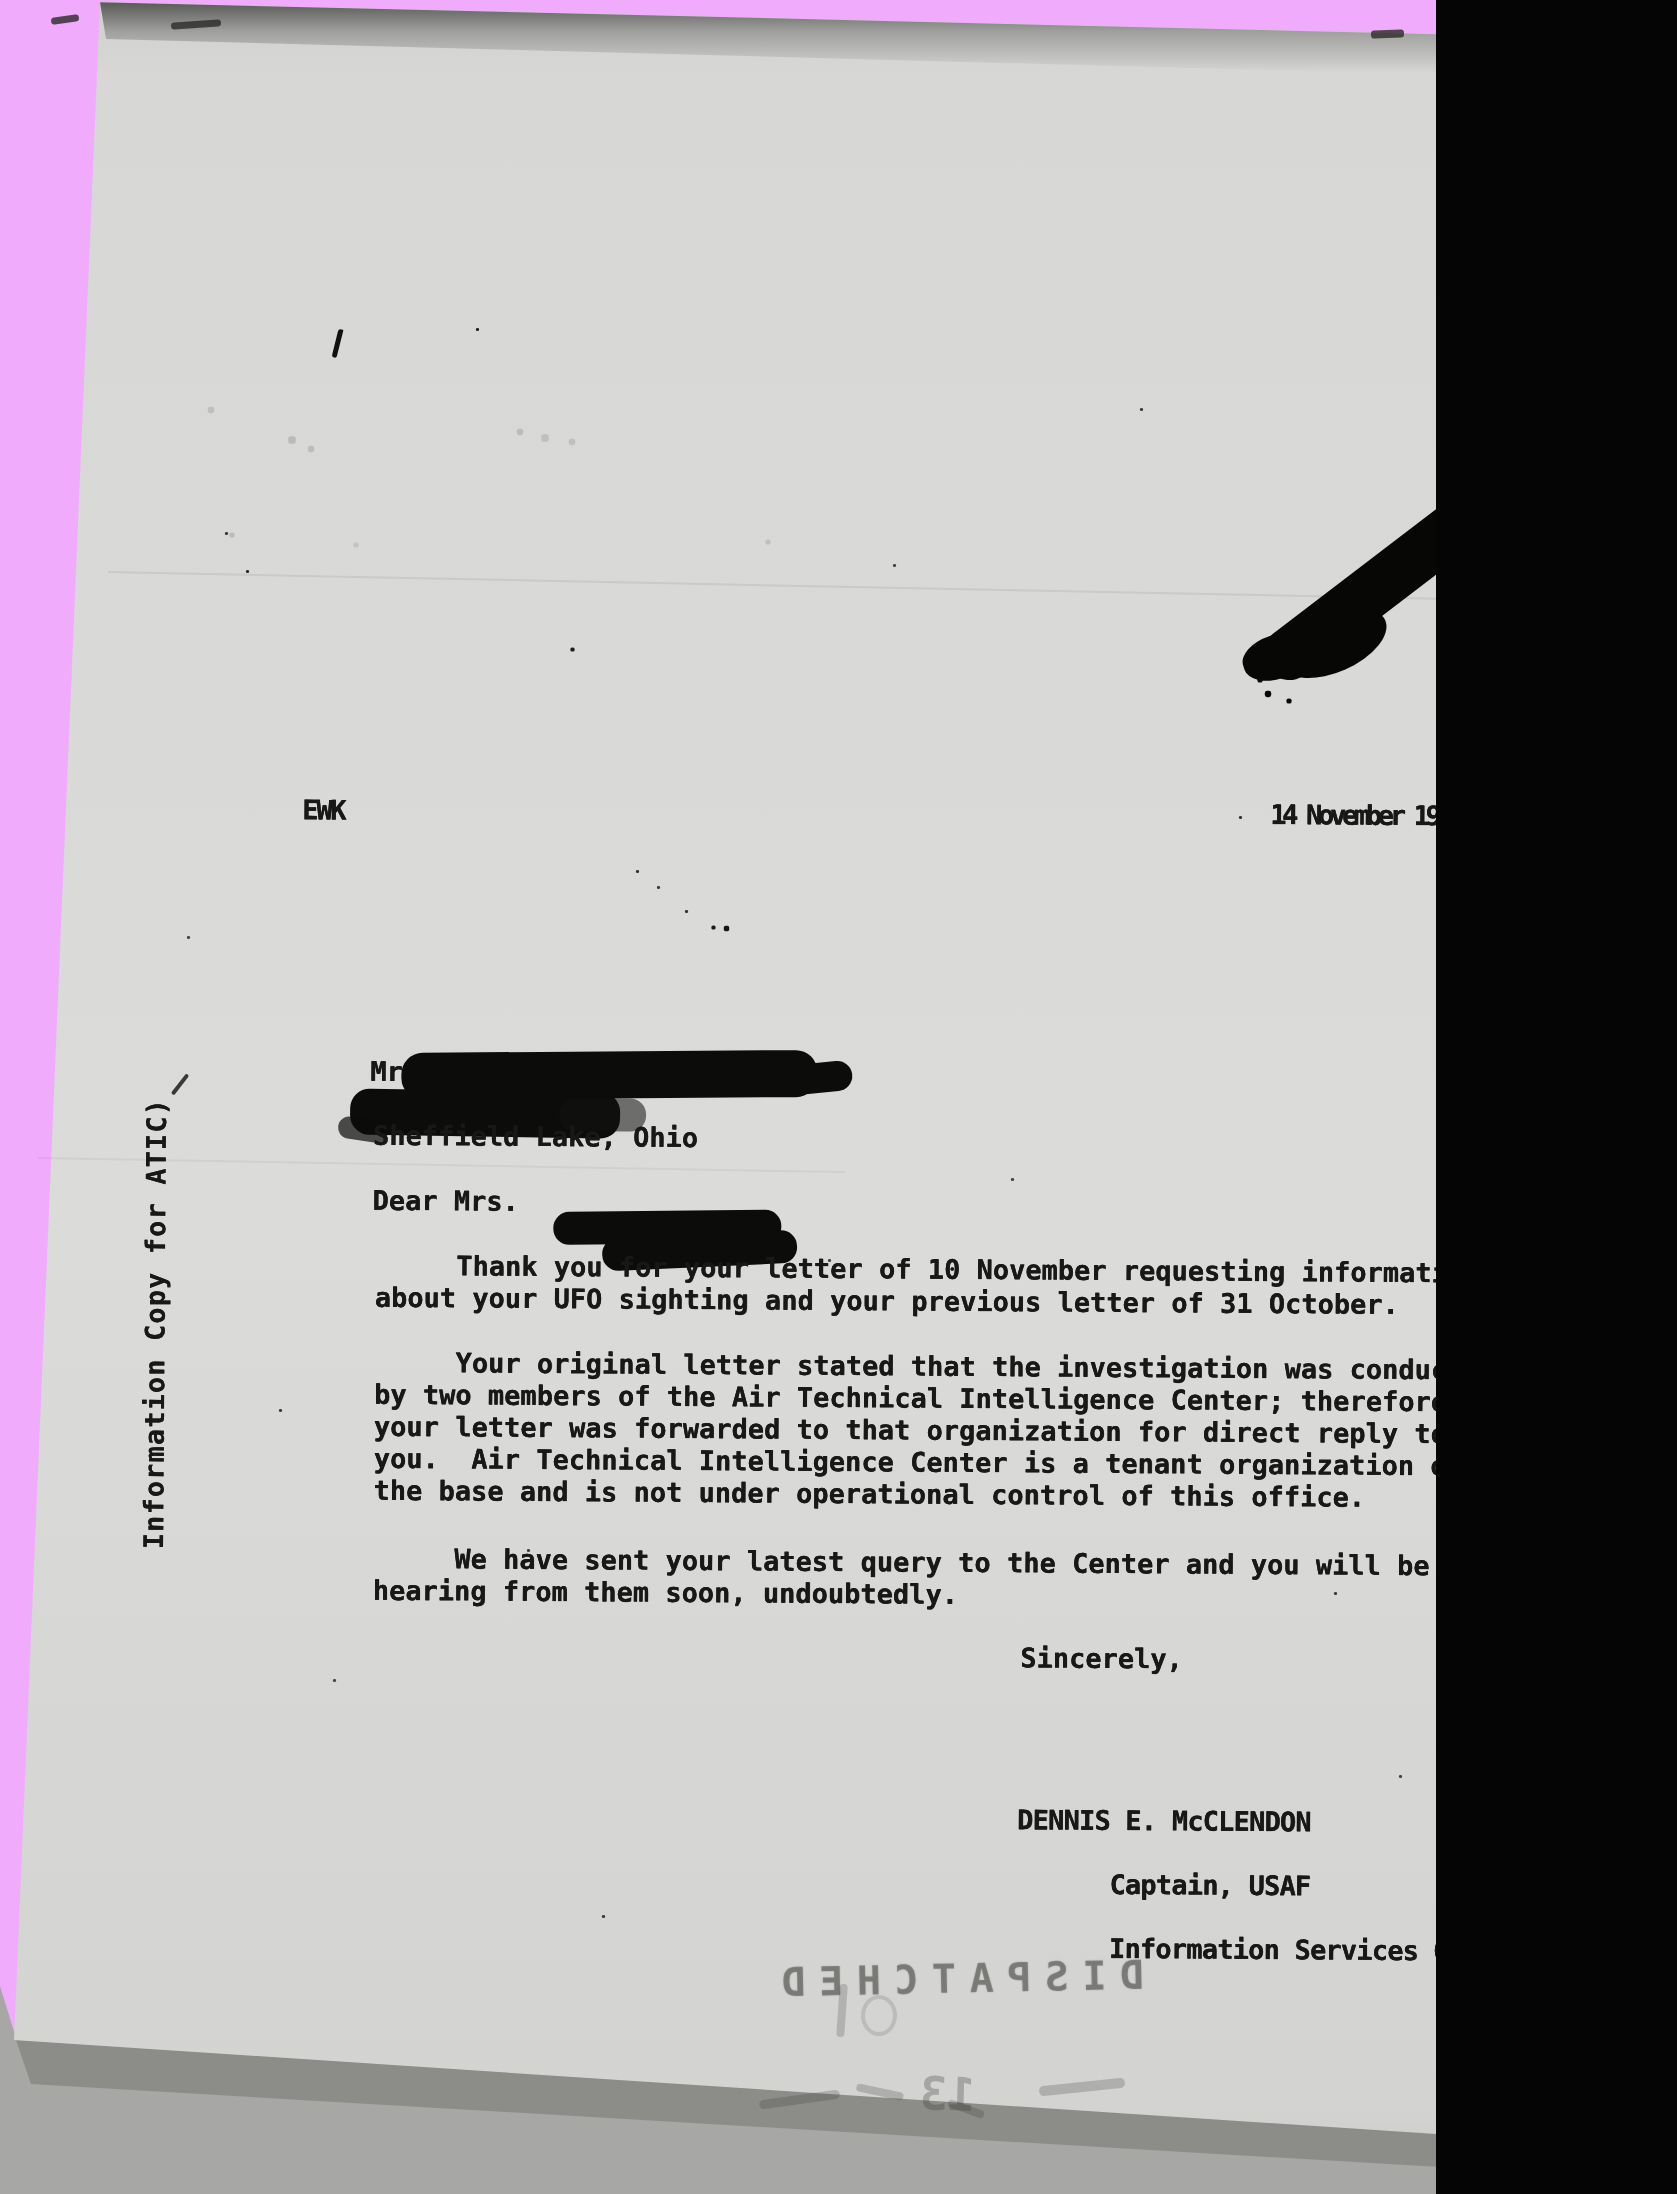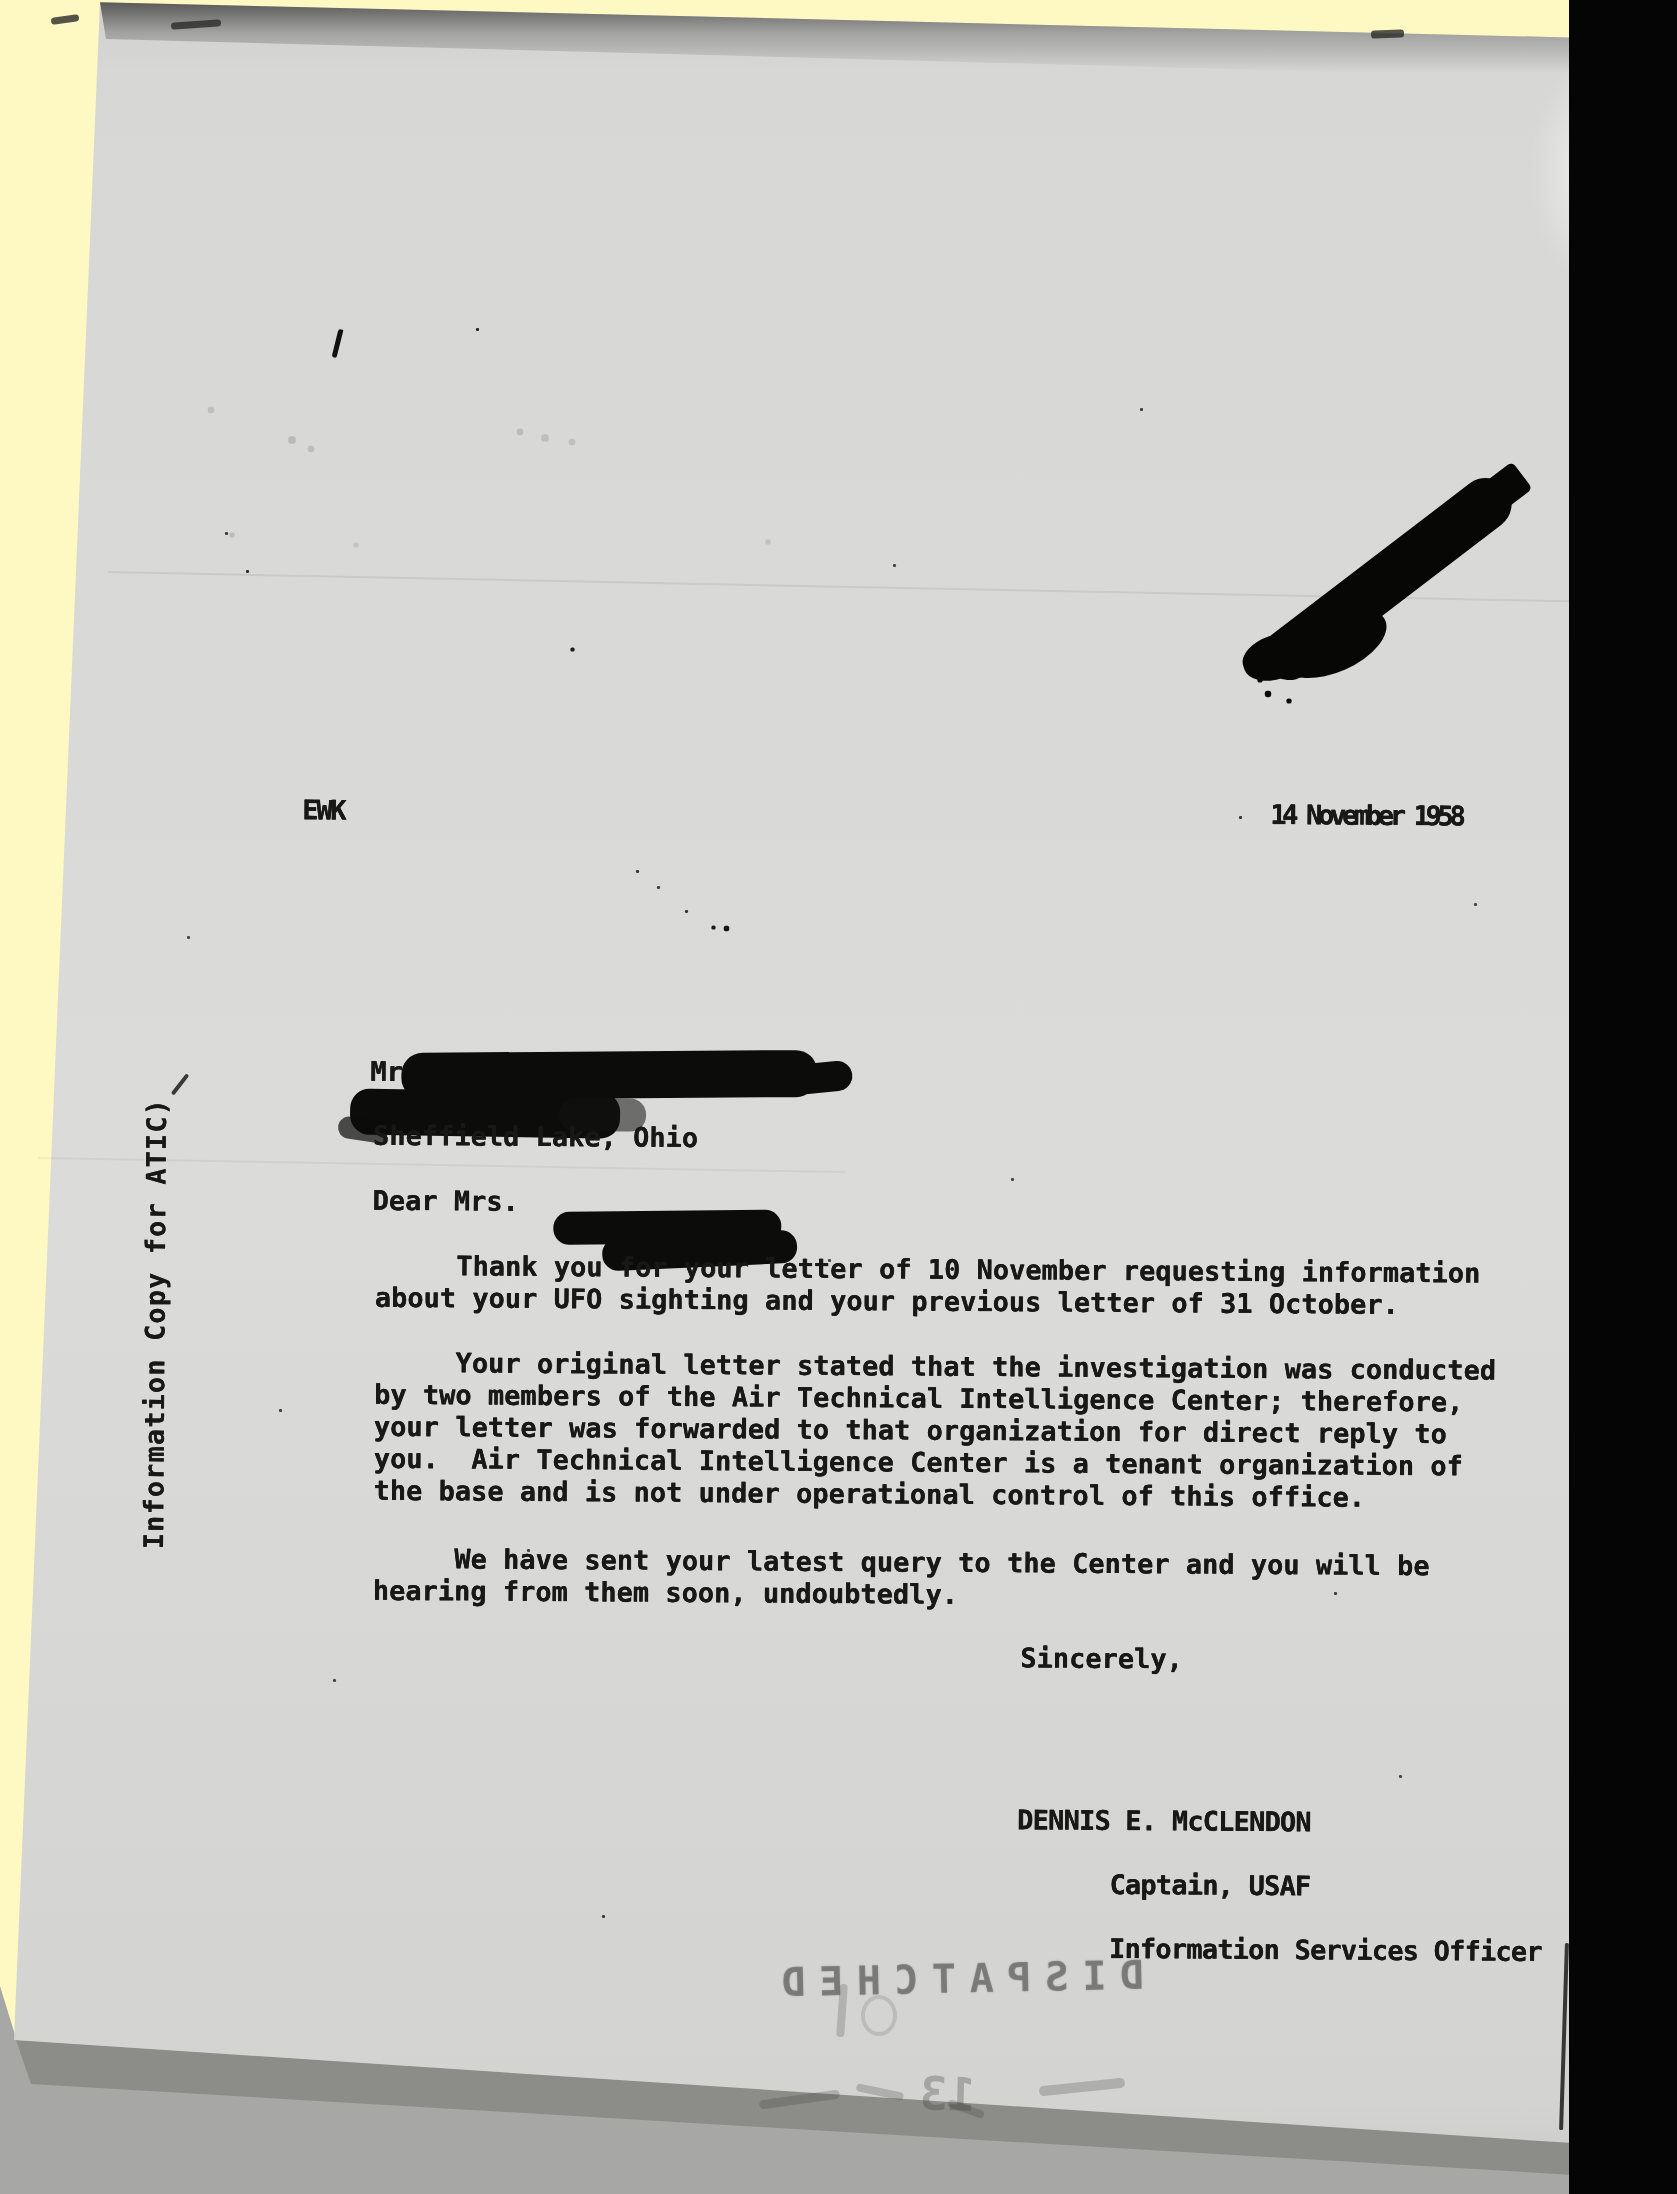--- a/index.html
+++ b/index.html
@@ -1,17 +1,17 @@
 <!DOCTYPE html>
 <html style="font-size:8.6px"><head>
 <meta charset="utf-8">
 <style>
   html,body{margin:0;padding:0;background:#050505;}
   .stage{
-    position:relative;width:1569px;height:2194px;overflow:hidden;background:#fef9c3;
+    position:relative;width:1436px;height:2194px;overflow:hidden;background:#f0abfc;
     font-family:"DejaVu Sans Mono","Liberation Mono",monospace;
   }
   
   .under-sheet{
     position:absolute;inset:0;background:#a7a7a5;
     clip-path:polygon(0px 1986px,16px 2038px,1677px 2144px,1677px 2194px,0px 2194px);
   }
   .under-shadow{
     position:absolute;inset:0;background:#83837f;opacity:.75;
     clip-path:polygon(16px 2040px,1677px 2148px,1677px 2181px,31px 2084px);

